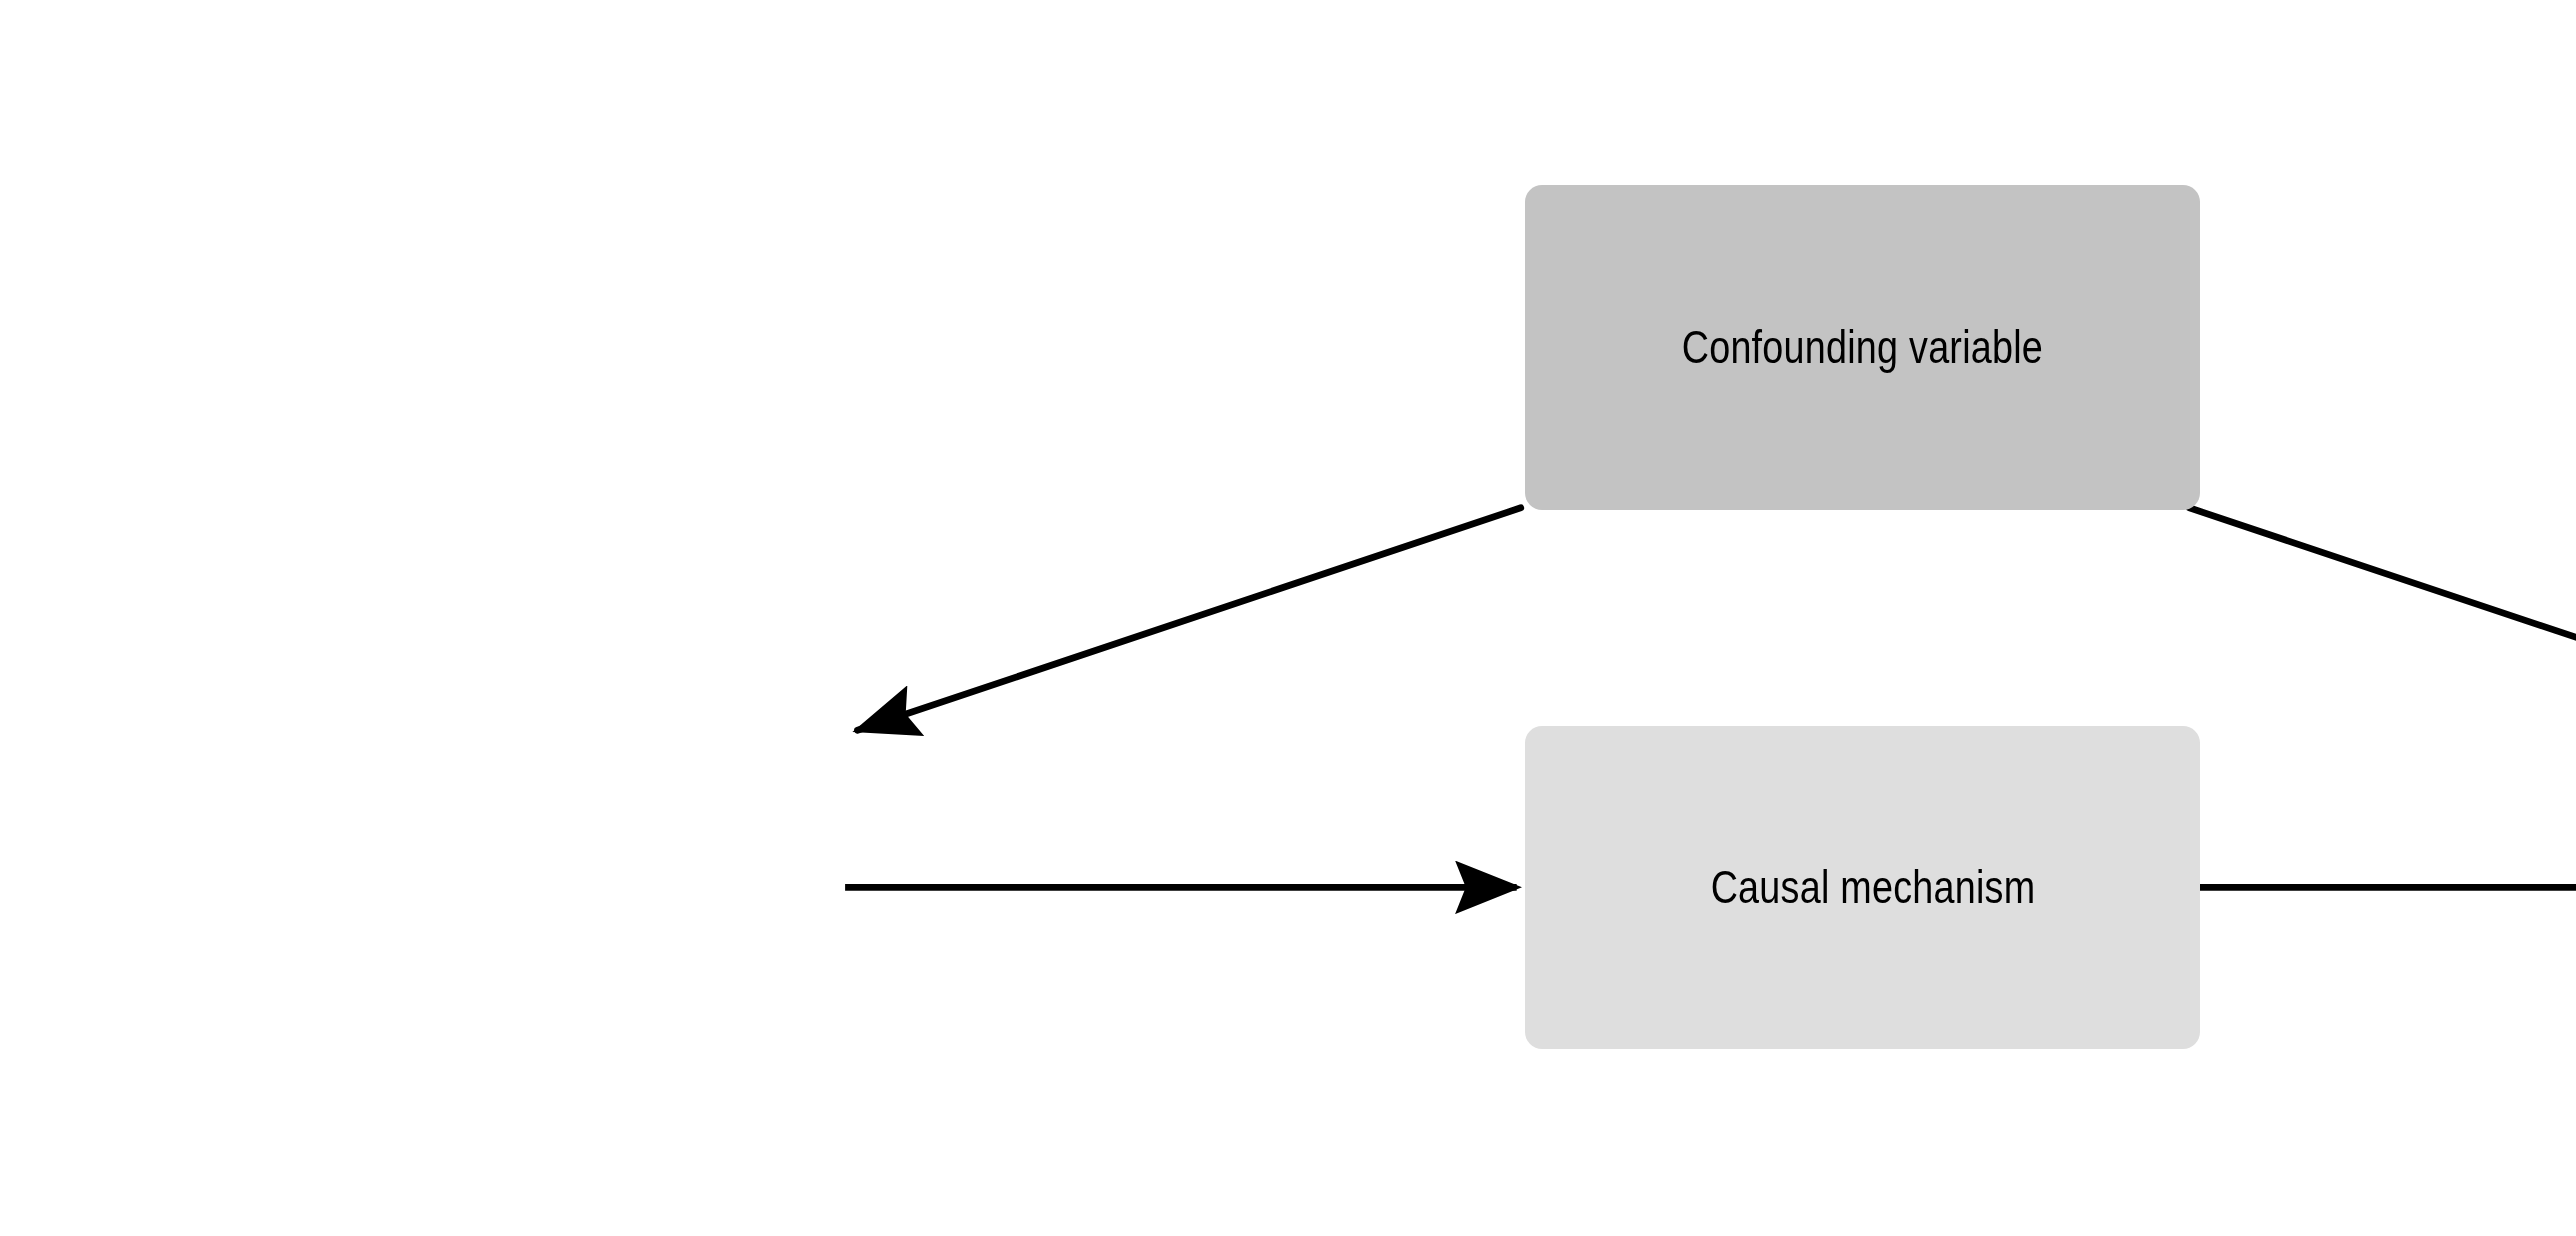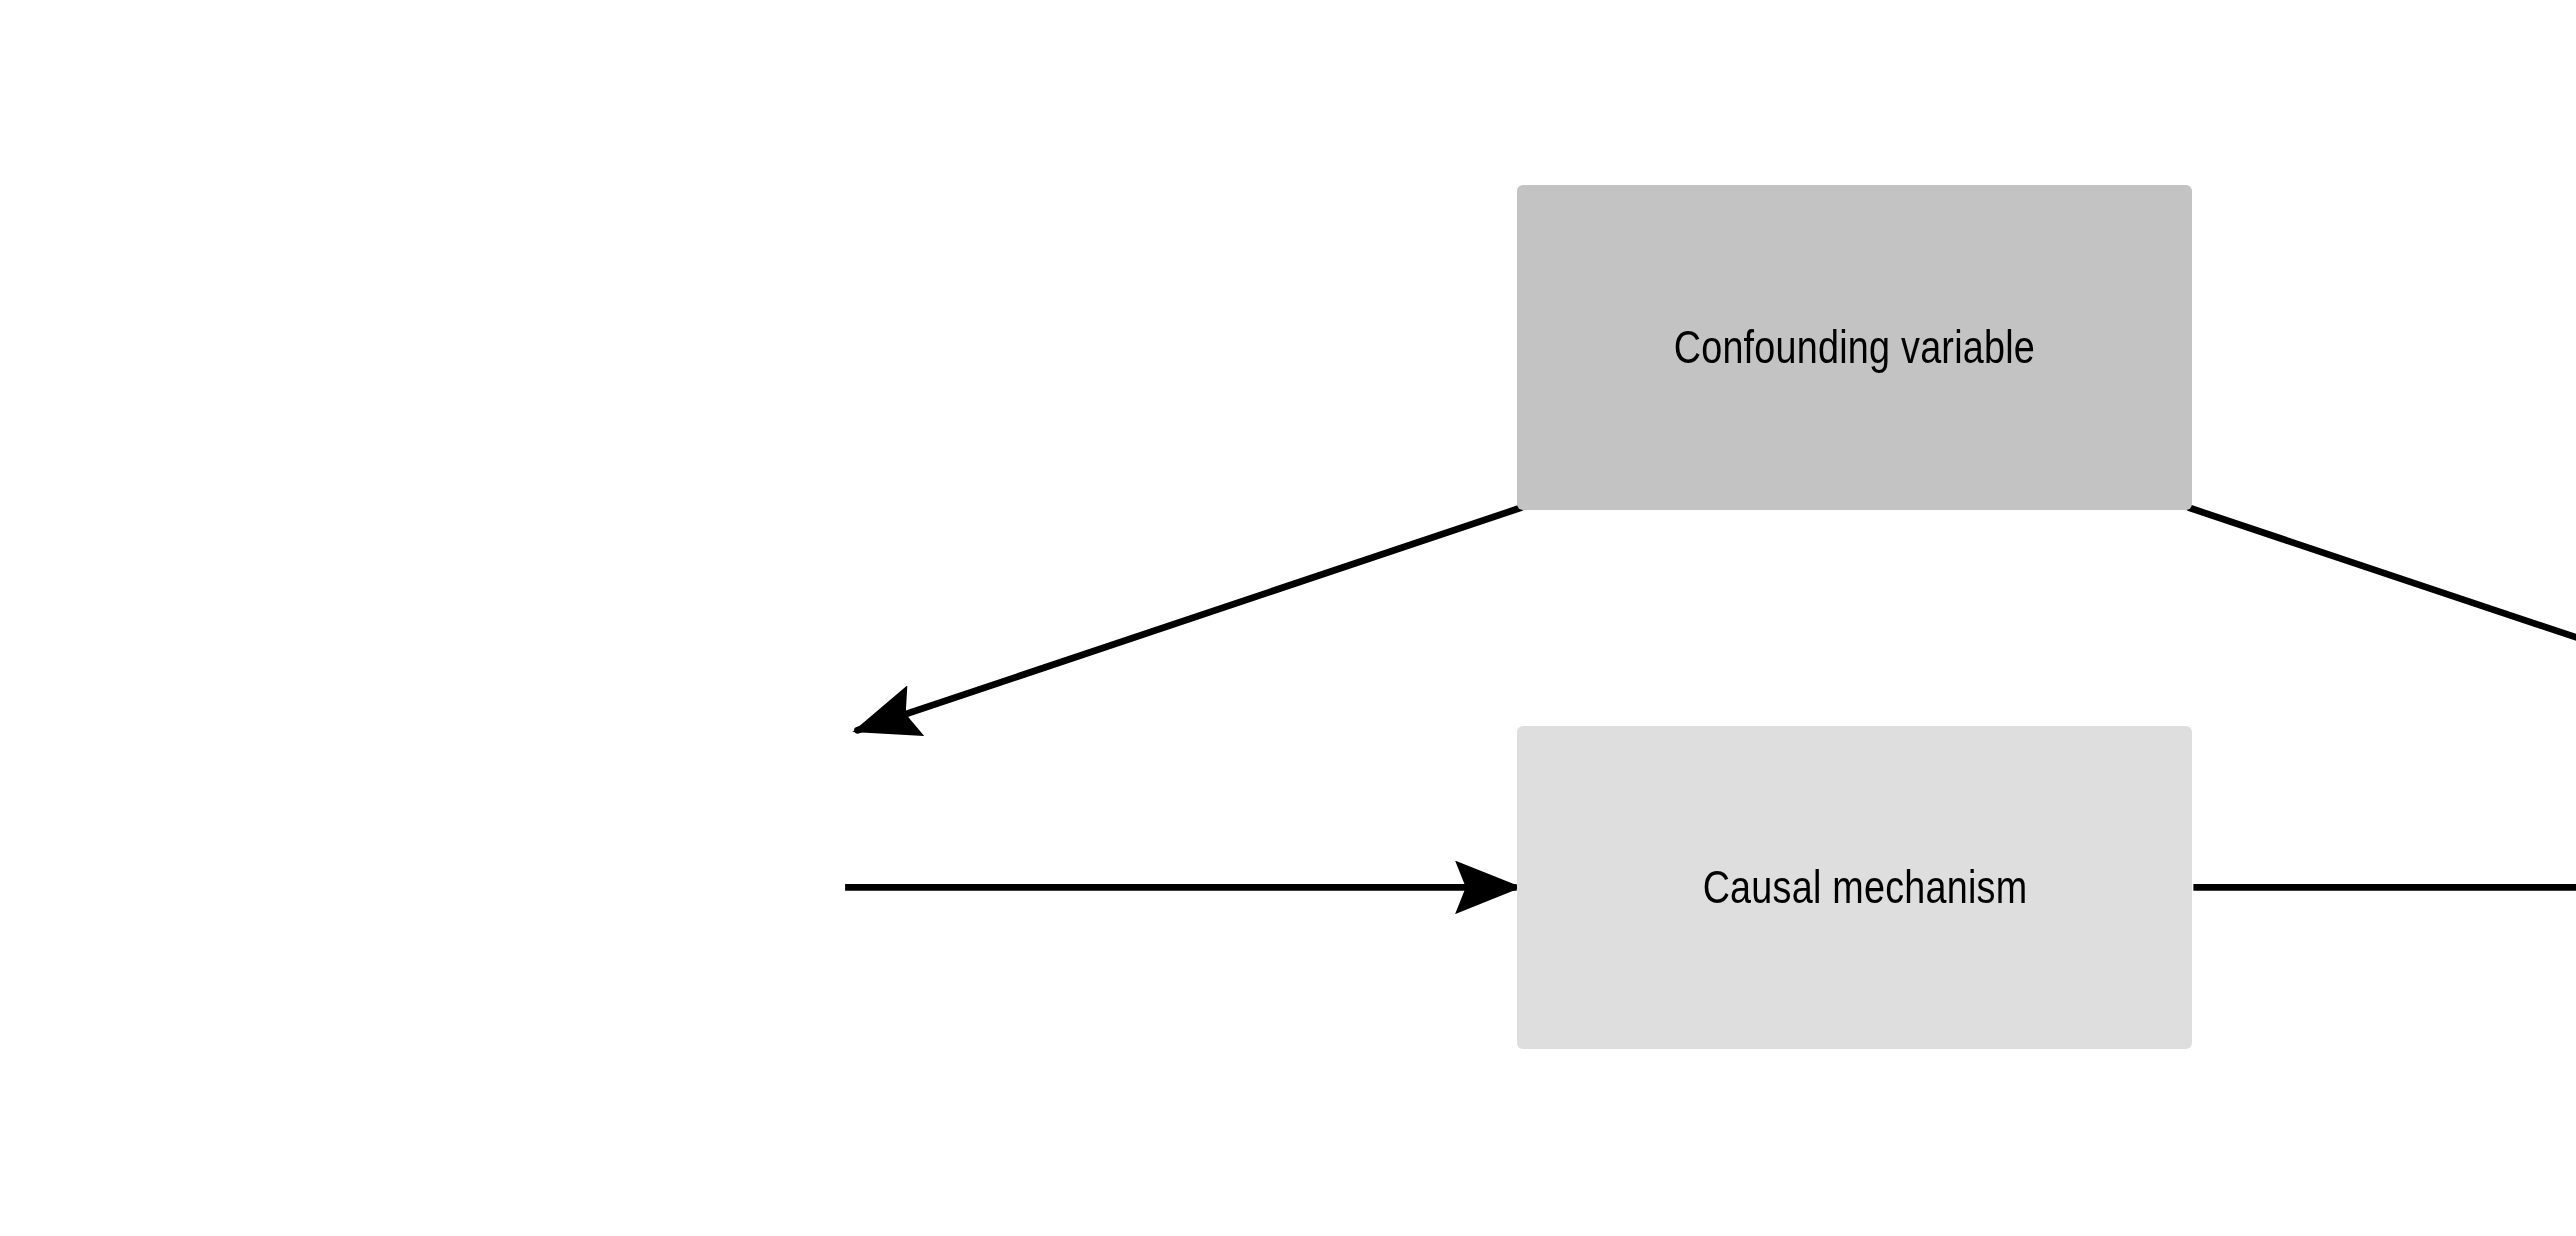--- a/index.html
+++ b/index.html
@@ -24,23 +24,24 @@
     top: 0;
     width: 3709px;
     height: 1236px;
     pointer-events: none;
   }
   .node {
     position: absolute;
     display: flex;
     align-items: center;
     justify-content: center;
-    border-radius: 6px;
+    border-radius: 17px;
     box-sizing: border-box;
     text-align: center;
+    margin-left: 8px;
   }
   .node-label {
     font-family: "Liberation Sans", sans-serif;
     font-size: 46px;
     font-weight: 400;
     line-height: 1.1;
     color: #000000;
     letter-spacing: 0.3px;
     white-space: nowrap;
     transform: scaleX(0.82);

